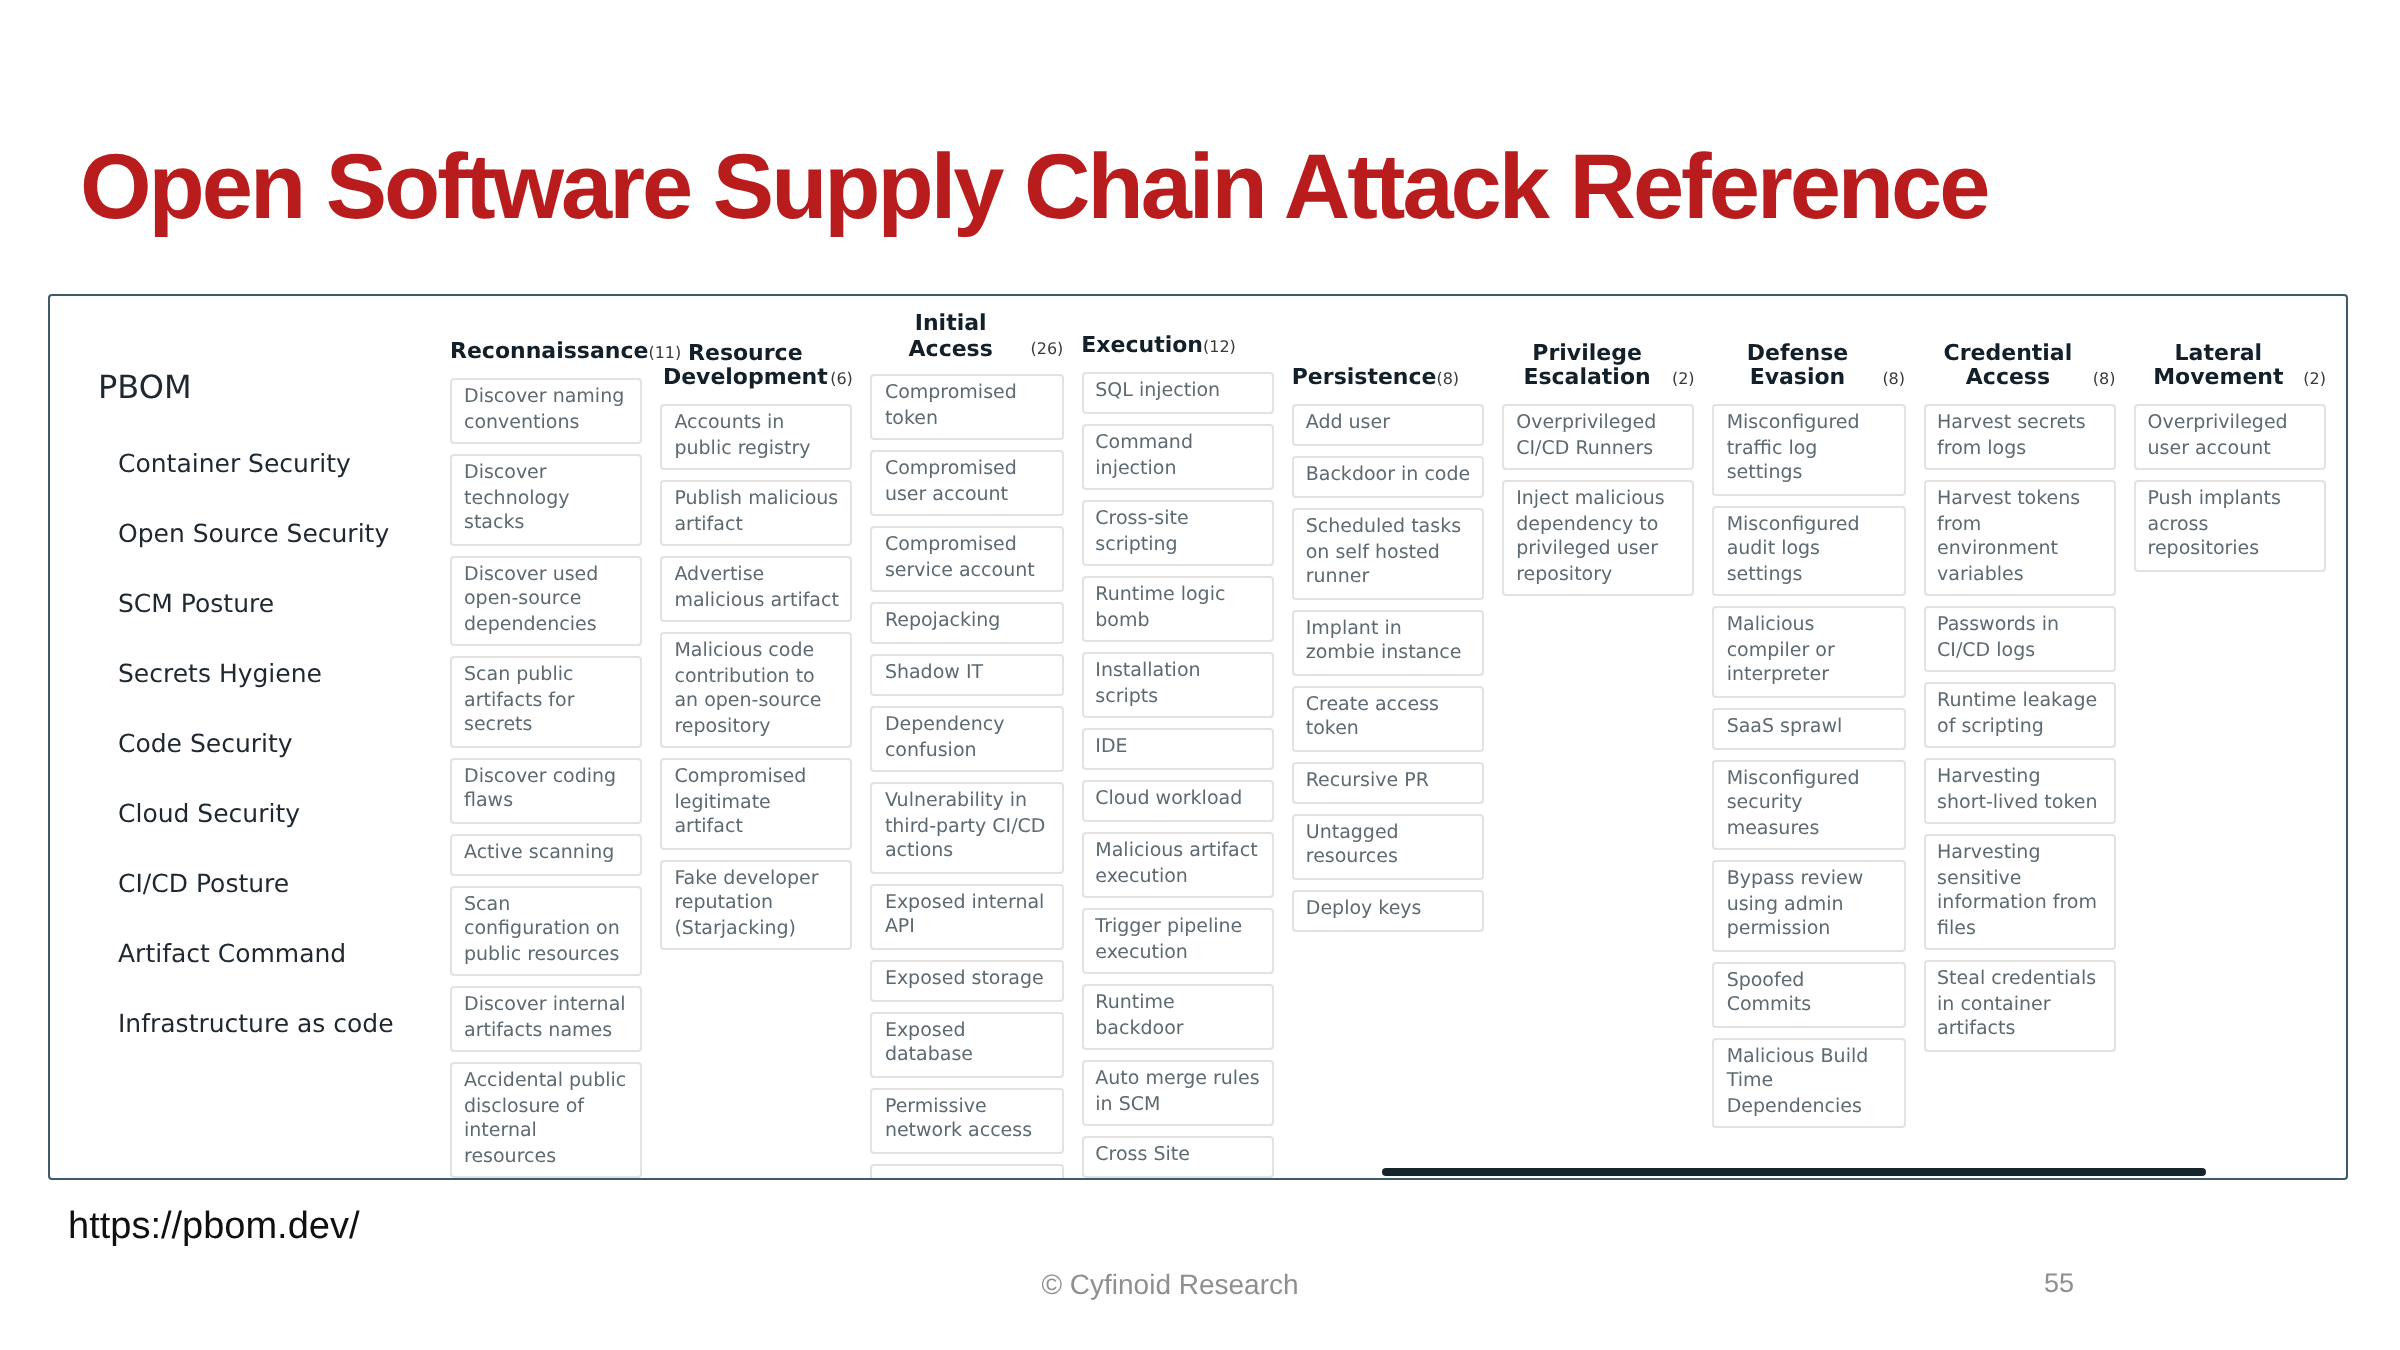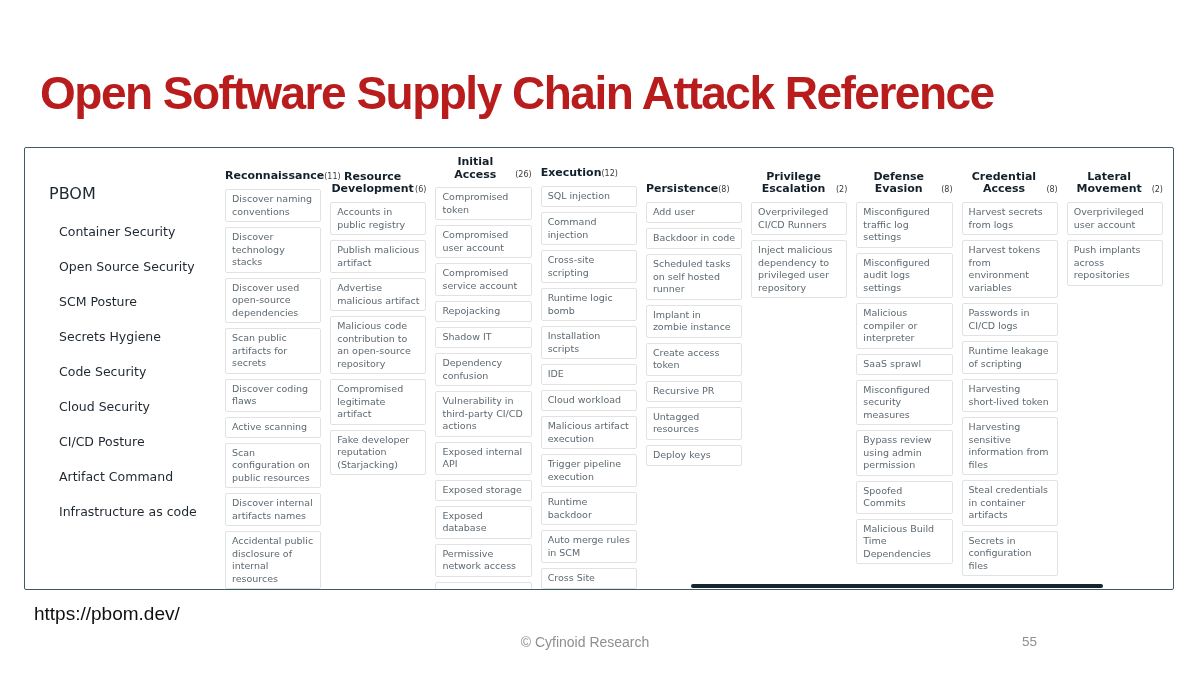--- a/index.html
+++ b/index.html
@@ -188,21 +188,20 @@
           <div class="tcol-count">(8)</div>
         </div>
         <div class="cells">
           <div class="cell">Harvest secrets from logs</div>
           <div class="cell">Harvest tokens from environment variables</div>
           <div class="cell">Passwords in CI/CD logs</div>
           <div class="cell">Runtime leakage of scripting</div>
           <div class="cell">Harvesting short-lived token</div>
           <div class="cell">Harvesting sensitive information from files</div>
           <div class="cell">Steal credentials in container artifacts</div>
-          <div class="cell">Secrets in configuration files</div>
         </div>
       </div>
       <div class="tcol">
         <div class="tcol-head">
           <div class="tcol-name">Lateral Movement</div>
           <div class="tcol-count">(2)</div>
         </div>
         <div class="cells">
           <div class="cell">Overprivileged user account</div>
           <div class="cell">Push implants across repositories</div>

